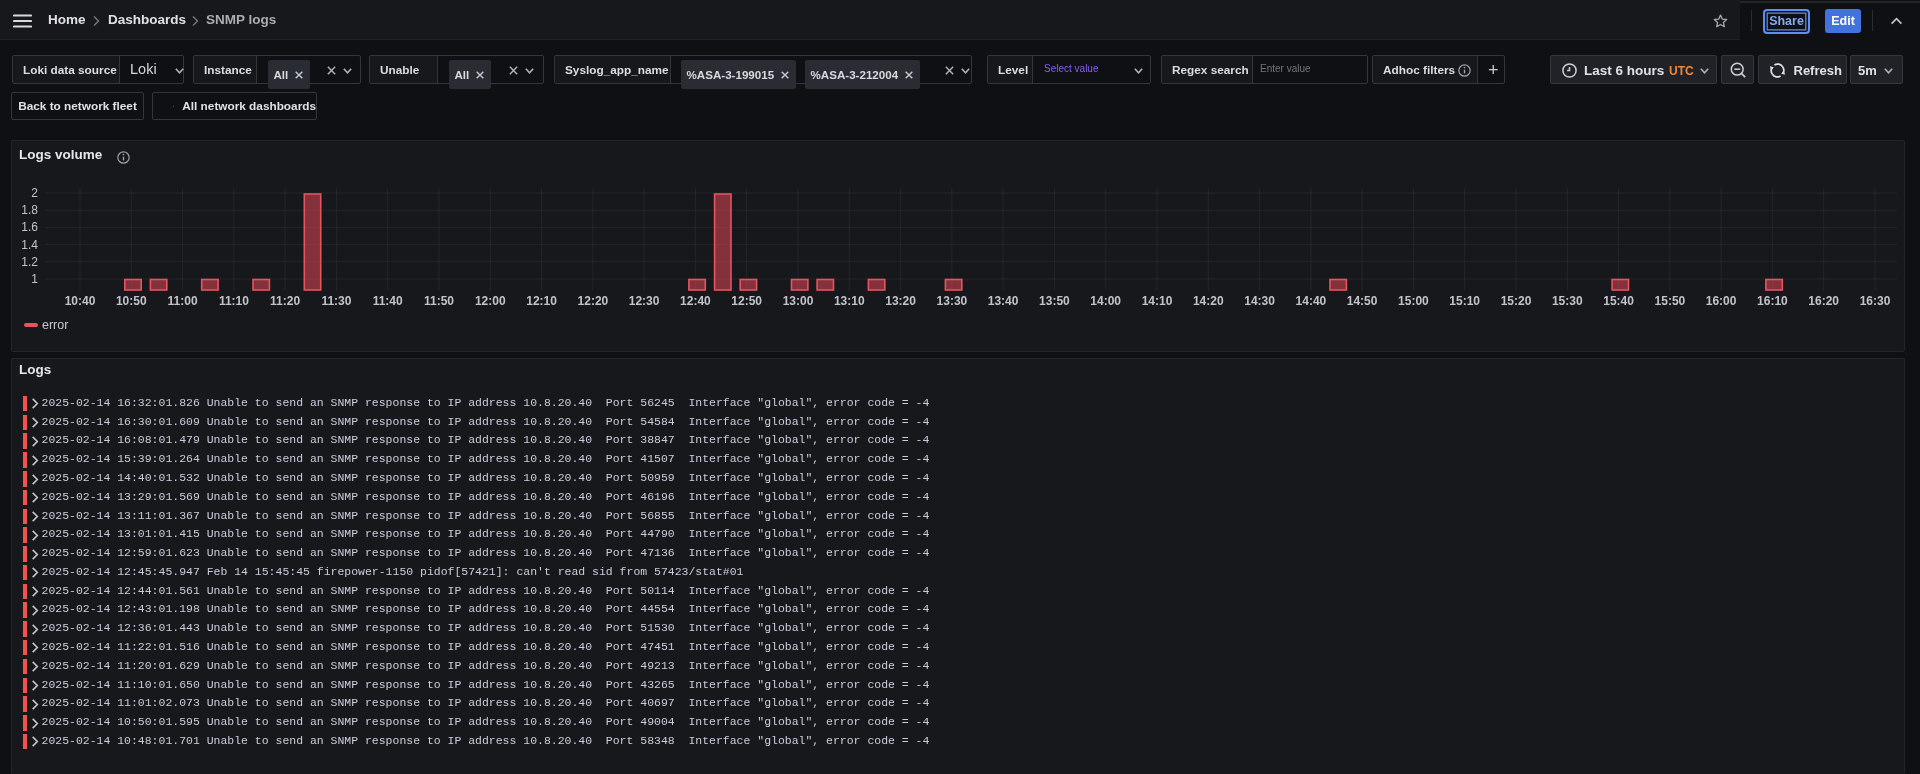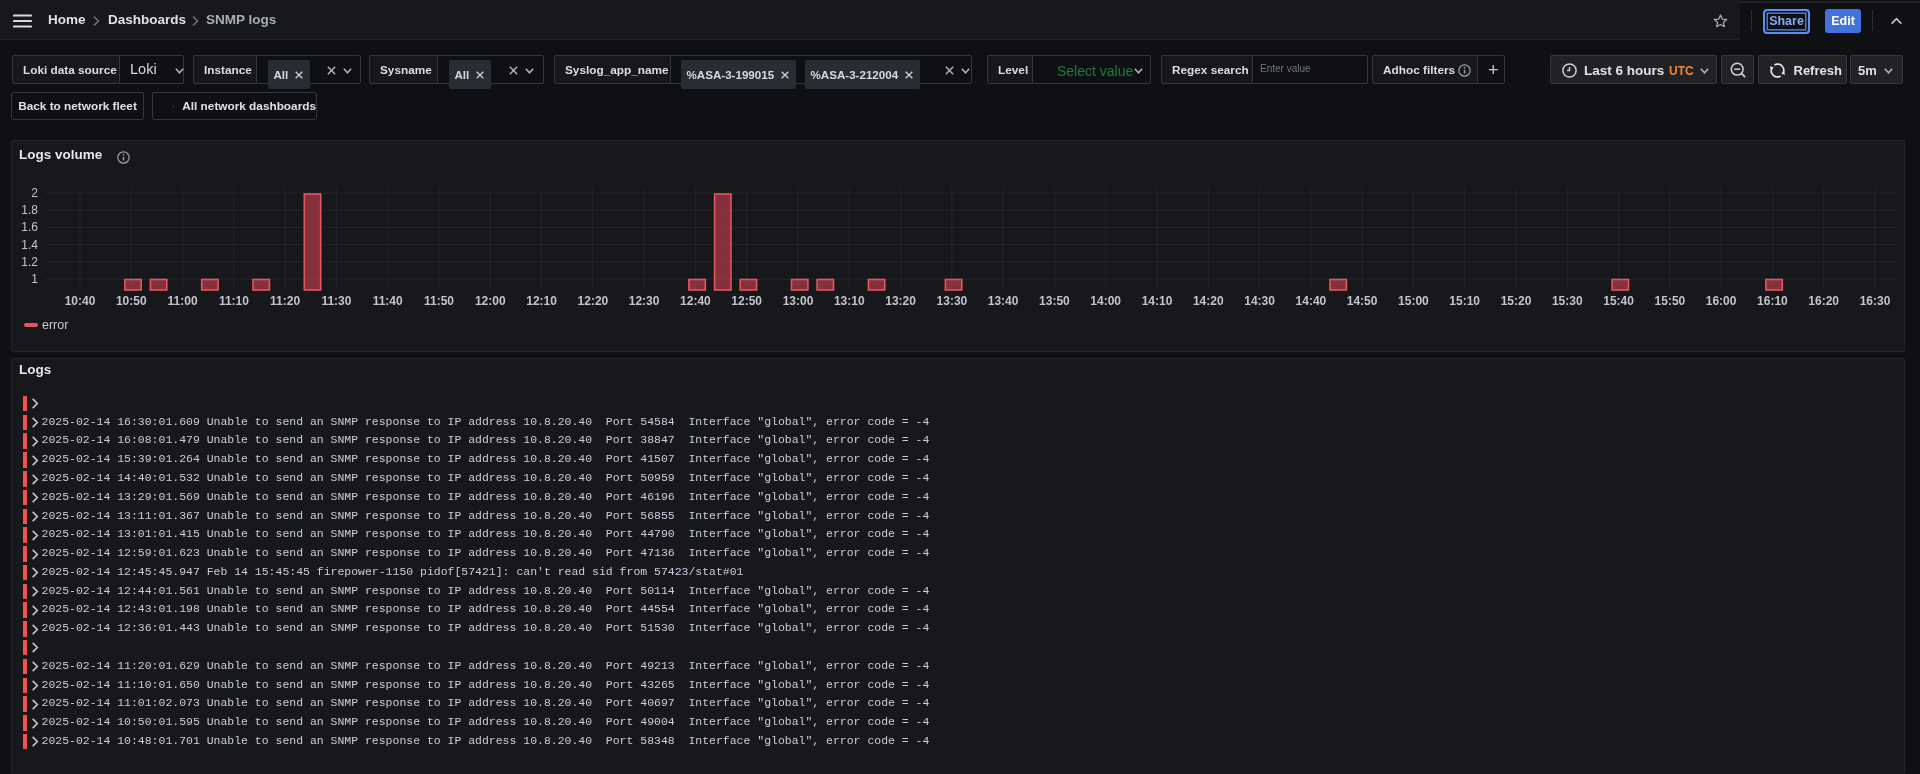--- a/index.html
+++ b/index.html
@@ -62,21 +62,21 @@
         <path d="M2 2 L10 10 M10 2 L2 10" fill="none" stroke="#c9cace" stroke-width="1.7"></path>
       </svg></div>
   <svg style="position:absolute;left:132px;top:9px" width="11" height="11" viewBox="0 0 12 12">
       <path d="M2 2 L10 10 M10 2 L2 10" fill="none" stroke="#b0b2b8" stroke-width="1.6"></path>
     </svg>
   <svg style="position:absolute;left:148px;top:9px" width="11" height="11" viewBox="0 0 12 12">
       <path d="M2 4 L6 8.5 L10 4" fill="none" stroke="#b0b2b8" stroke-width="1.7"></path>
     </svg>
 </div>
 <div class="fbox" style="left:369px;width:175px">
-  <div class="flabel" style="width:68px">Sysname</div>
+  <div class="flabel" style="width:68px">Unable</div>
   <div class="pill" style="left:79px">All <svg width="10" height="10" viewBox="0 0 12 12">
         <path d="M2 2 L10 10 M10 2 L2 10" fill="none" stroke="#c9cace" stroke-width="1.7"></path>
       </svg></div>
   <svg style="position:absolute;left:138px;top:9px" width="11" height="11" viewBox="0 0 12 12">
       <path d="M2 2 L10 10 M10 2 L2 10" fill="none" stroke="#b0b2b8" stroke-width="1.6"></path>
     </svg>
   <svg style="position:absolute;left:154px;top:9px" width="11" height="11" viewBox="0 0 12 12">
       <path d="M2 4 L6 8.5 L10 4" fill="none" stroke="#b0b2b8" stroke-width="1.7"></path>
     </svg>
 </div>
@@ -90,21 +90,21 @@
       </svg></div>
   <svg style="position:absolute;left:389px;top:9px" width="11" height="11" viewBox="0 0 12 12">
       <path d="M2 2 L10 10 M10 2 L2 10" fill="none" stroke="#b0b2b8" stroke-width="1.6"></path>
     </svg>
   <svg style="position:absolute;left:405px;top:9px" width="11" height="11" viewBox="0 0 12 12">
       <path d="M2 4 L6 8.5 L10 4" fill="none" stroke="#b0b2b8" stroke-width="1.7"></path>
     </svg>
 </div>
 <div class="fbox" style="left:987px;width:164px">
   <div class="flabel" style="width:45px">Level</div>
-  <span class="abs" style="left:69px;top:6.5px;font-size:14px;color:#15803d">Select value</span>
+  <span class="abs" style="left:56px;top:6.5px;font-size:10px;color:#8b5cf6">Select value</span>
   <svg style="position:absolute;left:145px;top:9px" width="11" height="11" viewBox="0 0 12 12">
       <path d="M2 4 L6 8.5 L10 4" fill="none" stroke="#b0b2b8" stroke-width="1.7"></path>
     </svg>
 </div>
 <div class="fbox" style="left:1161px;width:207px">
   <div class="flabel" style="width:91px">Regex search</div>
   <span class="abs" style="left:98px;top:6.5px;font-size:10px;color:#72757c">Enter value</span>
 </div>
 <div class="fbox" style="left:1372px;width:133px">
   <div class="flabel" style="width:105px">Adhoc filters <svg style="position:absolute;left:85px;top:8px" width="13" height="13" viewBox="0 0 14 14">
@@ -276,20 +276,21 @@
 <div class="abs" style="left:24px;top:323px;width:14px;height:4px;border-radius:2px;background:#e5545f"></div>
 <span class="abs" style="left:42px;top:318px;font-size:12.5px;color:#c7c8cd">error</span>
 
 <div class="panel" style="top:358px;height:416px;border-bottom:none"></div>
 <span class="ptitle" style="left:19px;top:362px">Logs</span>
 <div class="lrow" style="top:394.4px">
     <span class="lbar"></span>
     <svg class="lchev" viewBox="0 0 8 12">
       <path d="M1.5 1 L6.5 6 L1.5 11" fill="none" stroke="#c4c5cb" stroke-width="1.8"></path>
     </svg>
+    <span class="ltxt">2025-02-14 16:32:01.826 Unable to send an SNMP response to IP address 10.8.20.40  Port 56245  Interface "global", error code = -4</span>
   </div>
 <div class="lrow" style="top:413.2px">
     <span class="lbar"></span>
     <svg class="lchev" viewBox="0 0 8 12">
       <path d="M1.5 1 L6.5 6 L1.5 11" fill="none" stroke="#c4c5cb" stroke-width="1.8"></path>
     </svg>
     <span class="ltxt">2025-02-14 16:30:01.609 Unable to send an SNMP response to IP address 10.8.20.40  Port 54584  Interface "global", error code = -4</span>
   </div>
 <div class="lrow" style="top:431.9px">
     <span class="lbar"></span>
@@ -366,20 +367,21 @@
     <svg class="lchev" viewBox="0 0 8 12">
       <path d="M1.5 1 L6.5 6 L1.5 11" fill="none" stroke="#c4c5cb" stroke-width="1.8"></path>
     </svg>
     <span class="ltxt">2025-02-14 12:36:01.443 Unable to send an SNMP response to IP address 10.8.20.40  Port 51530  Interface "global", error code = -4</span>
   </div>
 <div class="lrow" style="top:638.4px">
     <span class="lbar"></span>
     <svg class="lchev" viewBox="0 0 8 12">
       <path d="M1.5 1 L6.5 6 L1.5 11" fill="none" stroke="#c4c5cb" stroke-width="1.8"></path>
     </svg>
+    <span class="ltxt">2025-02-14 11:22:01.516 Unable to send an SNMP response to IP address 10.8.20.40  Port 47451  Interface "global", error code = -4</span>
   </div>
 <div class="lrow" style="top:657.2px">
     <span class="lbar"></span>
     <svg class="lchev" viewBox="0 0 8 12">
       <path d="M1.5 1 L6.5 6 L1.5 11" fill="none" stroke="#c4c5cb" stroke-width="1.8"></path>
     </svg>
     <span class="ltxt">2025-02-14 11:20:01.629 Unable to send an SNMP response to IP address 10.8.20.40  Port 49213  Interface "global", error code = -4</span>
   </div>
 <div class="lrow" style="top:676.0px">
     <span class="lbar"></span>

